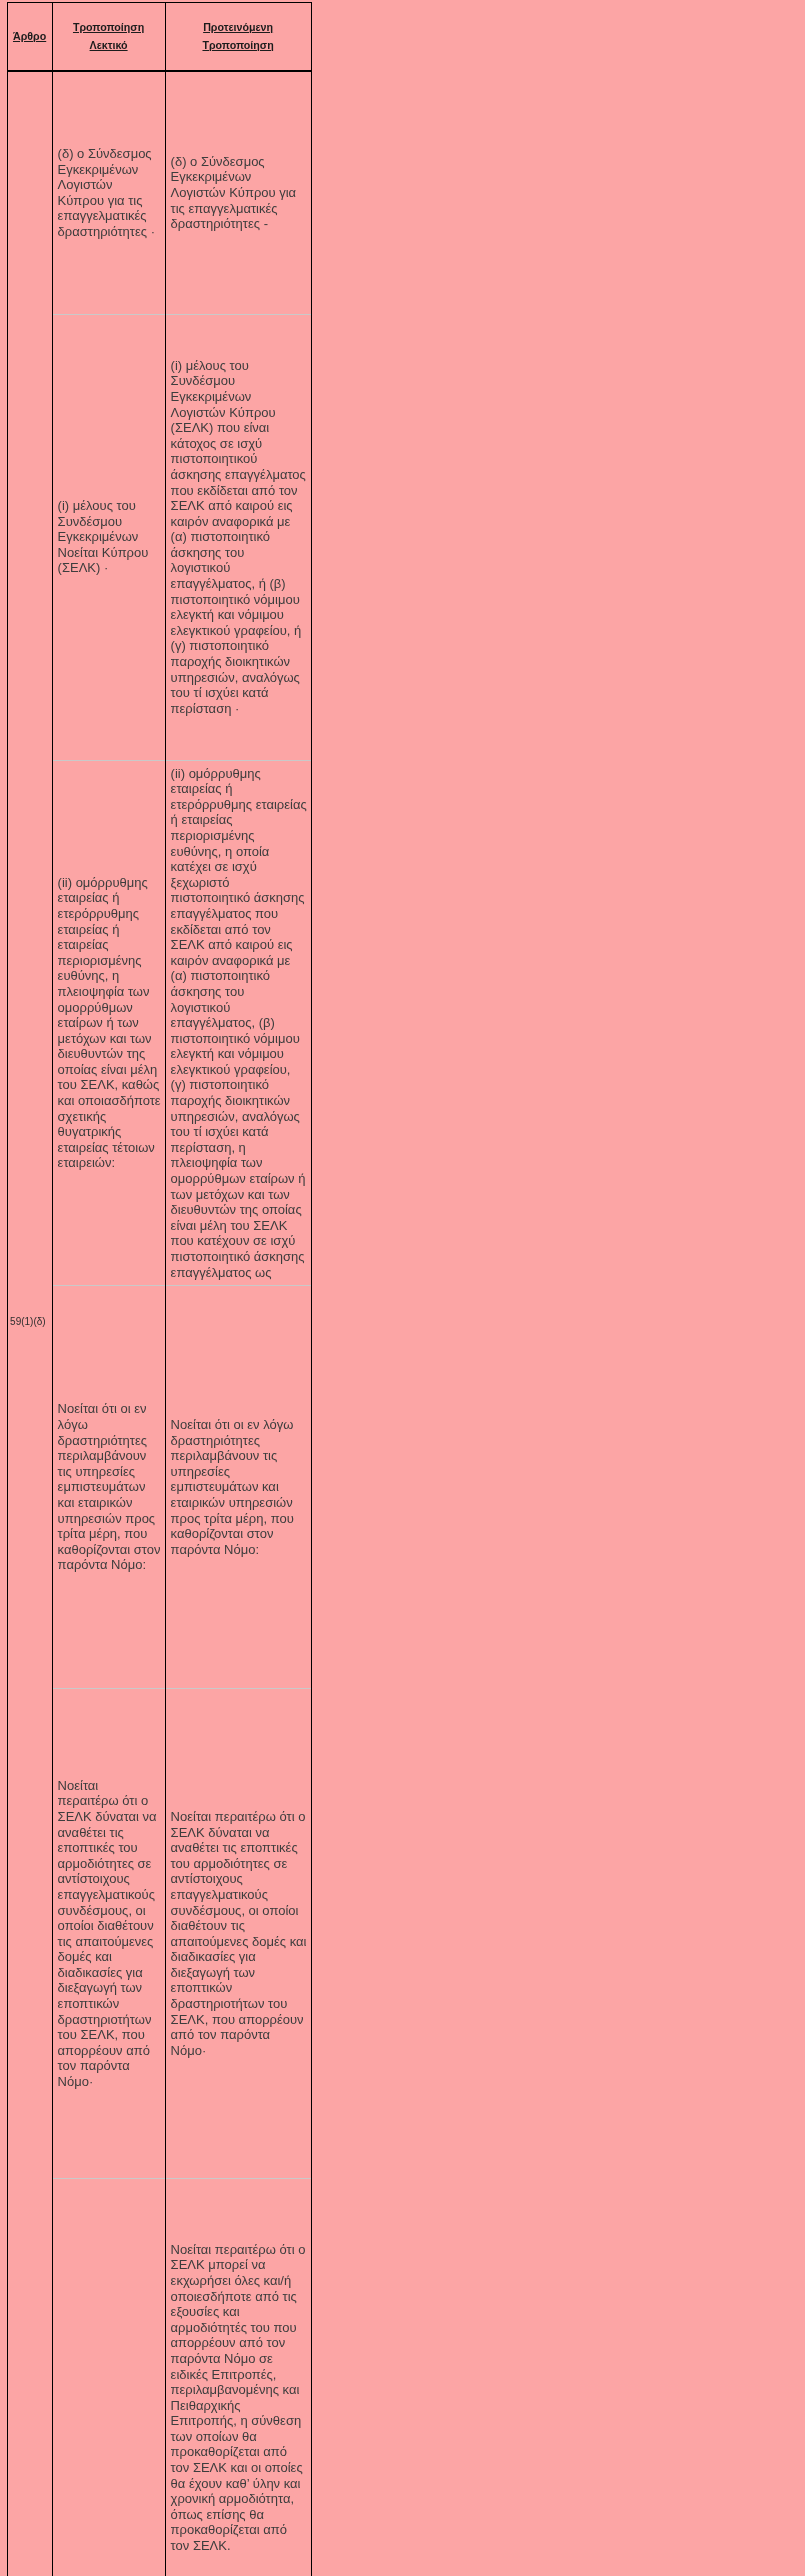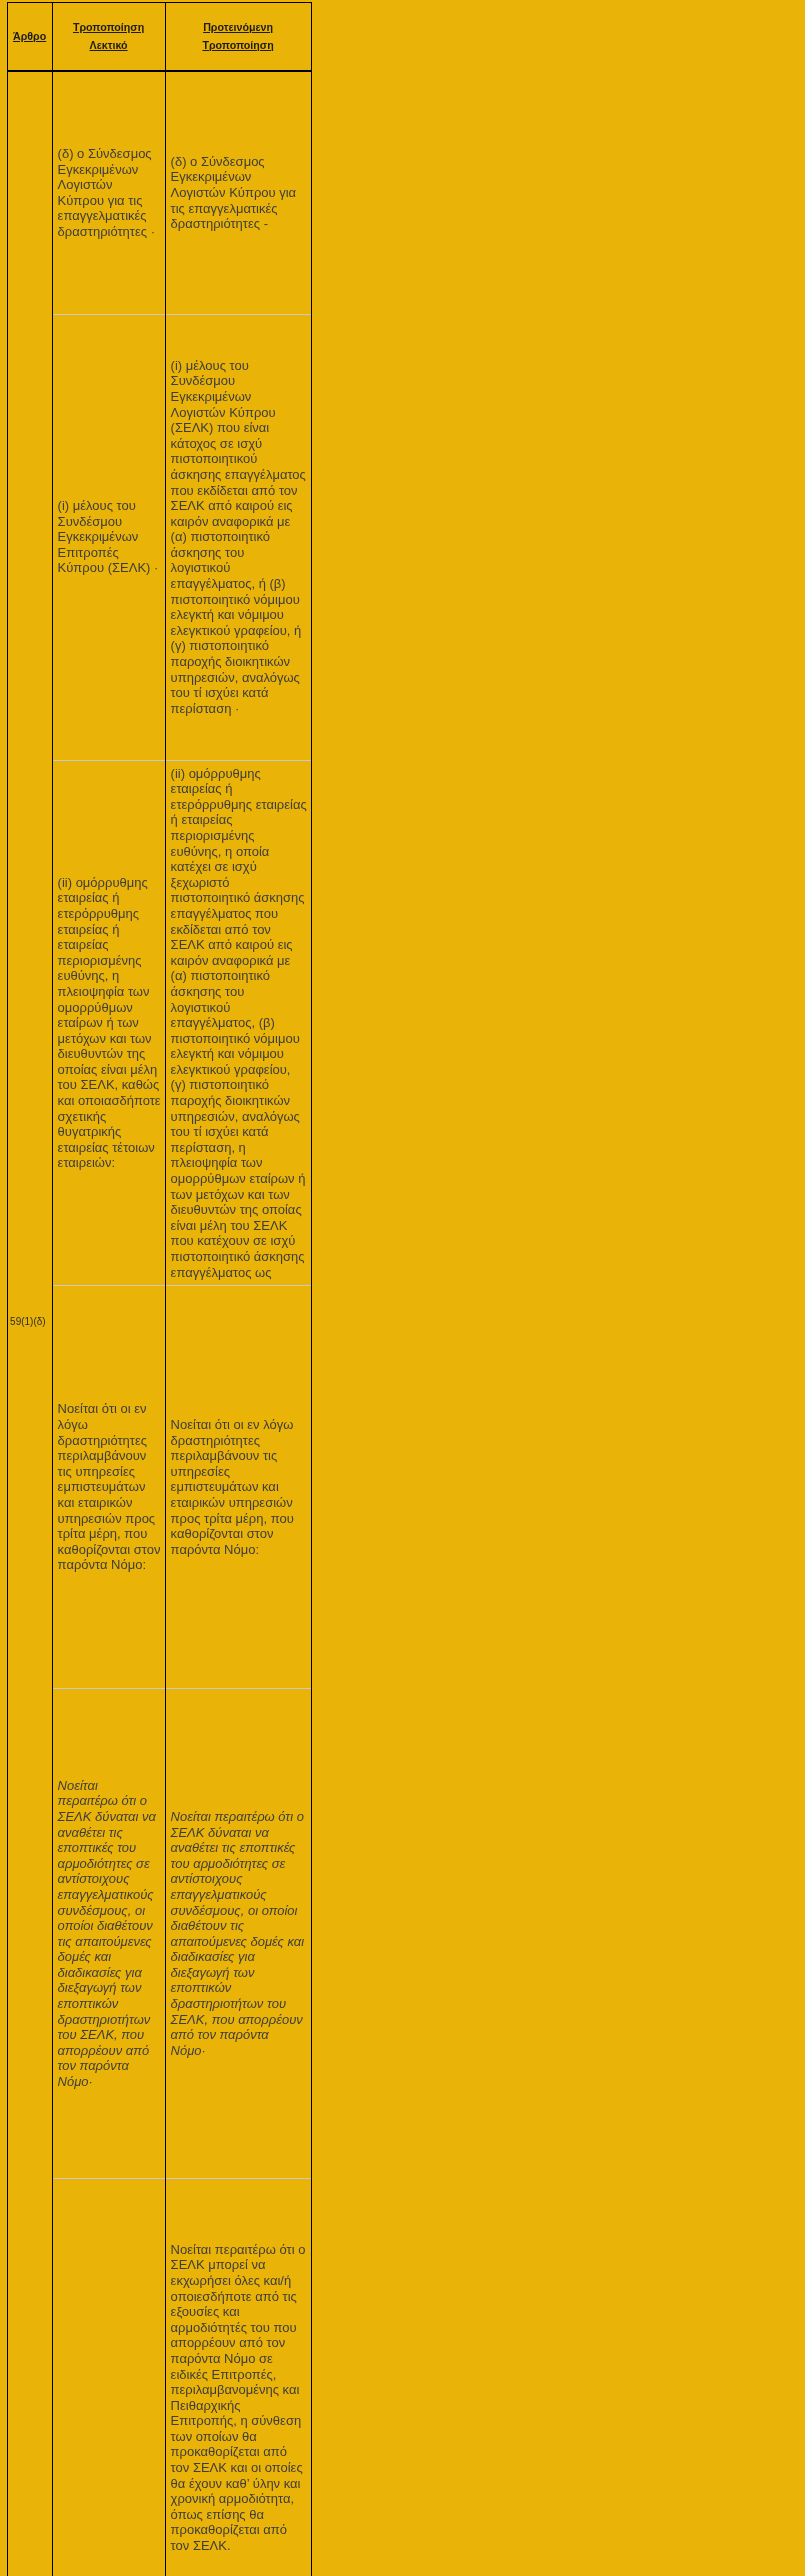--- a/index.html
+++ b/index.html
@@ -2,21 +2,21 @@
 <html style="font-size:13px"><head>
 <meta charset="utf-8">
 <style>
   * { margin:0; padding:0; box-sizing:border-box; }
   html,body { background:#ffffff; }
   body {
     width:805px; height:2576px; position:relative;
     font-family:"Liberation Sans", sans-serif;
     -webkit-font-smoothing:antialiased;
   }
-  .page { position:absolute; inset:0; background:#eab308; overflow:hidden;padding-left:20px; }
+  .page { position:absolute; inset:0; background:#fca5a5; overflow:hidden;padding-left:20px; }
 
   table.amend {
     position:absolute; left:6.6px; top:1.6px; width:304px;
     border-collapse:collapse; table-layout:fixed;
     border-top:1.6px solid #000; border-bottom:1.6px solid #000;
   }
   col.c1 { width:45px; }
   col.c2 { width:113px; }
   col.c3 { width:146px; }
 
@@ -42,21 +42,21 @@
     text-align:left; padding:5px 3.3px 5px 5px;
     word-wrap:break-word;
   }
   
   tbody tr + tr td { border-top:0.8px solid #c9c9c9; }
 
   tr.r1 { height:243px; }
   tr.r2 { height:446px; }
   tr.r3 { height:452px; }
   tr.r4 { height:403px; }
-  tr.r5 { height:490px;font-style:italic; }
+  tr.r5 { height:490px; }
   tr.r6 { height:438px; }
   tr.r7 { height:30px; }
 
   td.article-cell {
     position:relative; vertical-align:top;
   }
   .article-label {
     position:absolute; top:1244px; left:2.5px;
     font-size:10px; color:#2e2e2e; white-space:nowrap;
   }
@@ -86,21 +86,21 @@
     </thead>
     <tbody>
       <tr class="r1">
         <td class="article-cell" rowspan="7">
           <div class="article-label">59(1)(δ)</div>
         </td>
         <td class="cell">(δ) ο Σύνδεσμος Εγκεκριμένων Λογιστών Κύπρου για τις επαγγελματικές δραστηριότητες ·</td>
         <td class="cell">(δ) ο Σύνδεσμος Εγκεκριμένων Λογιστών Κύπρου για τις επαγγελματικές δραστηριότητες -</td>
       </tr>
       <tr class="r2">
-        <td class="cell">(i) μέλους του Συνδέσμου Εγκεκριμένων Επιτροπές Κύπρου (ΣΕΛΚ) ·</td>
+        <td class="cell">(i) μέλους του Συνδέσμου Εγκεκριμένων Νοείται Κύπρου (ΣΕΛΚ) ·</td>
         <td class="cell">(i) μέλους του Συνδέσμου Εγκεκριμένων Λογιστών Κύπρου (ΣΕΛΚ) που είναι κάτοχος σε ισχύ πιστοποιητικού άσκησης επαγγέλματος που εκδίδεται από τον ΣΕΛΚ από καιρού εις καιρόν αναφορικά με (α) πιστοποιητικό άσκησης του λογιστικού επαγγέλματος, ή (β) πιστοποιητικό νόμιμου ελεγκτή και νόμιμου ελεγκτικού γραφείου, ή (γ) πιστοποιητικό παροχής διοικητικών υπηρεσιών, αναλόγως του τί ισχύει κατά περίσταση ·</td>
       </tr>
       <tr class="r3">
         <td class="cell">(ii) ομόρρυθμης εταιρείας ή ετερόρρυθμης εταιρείας ή εταιρείας περιορισμένης ευθύνης, η πλειοψηφία των ομορρύθμων εταίρων ή των μετόχων και των διευθυντών της οποίας είναι μέλη του ΣΕΛΚ, καθώς και οποιασδήποτε σχετικής θυγατρικής εταιρείας τέτοιων εταιρειών:</td>
         <td class="cell">(ii) ομόρρυθμης εταιρείας ή ετερόρρυθμης εταιρείας ή εταιρείας περιορισμένης ευθύνης, η οποία κατέχει σε ισχύ ξεχωριστό πιστοποιητικό άσκησης επαγγέλματος που εκδίδεται από τον ΣΕΛΚ από καιρού εις καιρόν αναφορικά με (α) πιστοποιητικό άσκησης του λογιστικού επαγγέλματος, (β) πιστοποιητικό νόμιμου ελεγκτή και νόμιμου ελεγκτικού γραφείου, (γ) πιστοποιητικό παροχής διοικητικών υπηρεσιών, αναλόγως του τί ισχύει κατά περίσταση,  η πλειοψηφία των ομορρύθμων εταίρων ή των μετόχων και των διευθυντών της οποίας είναι μέλη του ΣΕΛΚ που κατέχουν σε ισχύ πιστοποιητικό άσκησης επαγγέλματος ως</td>
       </tr>
       <tr class="r4">
         <td class="cell">Νοείται ότι οι εν λόγω δραστηριότητες περιλαμβάνουν τις υπηρεσίες εμπιστευμάτων και εταιρικών υπηρεσιών προς τρίτα μέρη, που καθορίζονται στον παρόντα Νόμο:</td>
         <td class="cell">Νοείται ότι οι εν λόγω δραστηριότητες περιλαμβάνουν τις υπηρεσίες εμπιστευμάτων και εταιρικών υπηρεσιών προς τρίτα μέρη, που καθορίζονται στον παρόντα Νόμο:</td>
       </tr>

